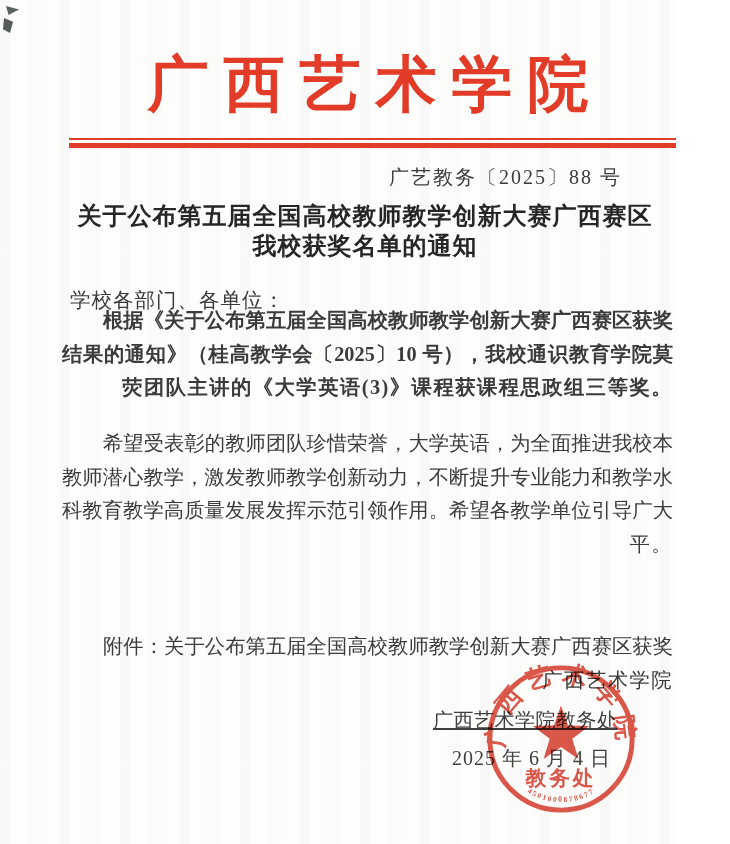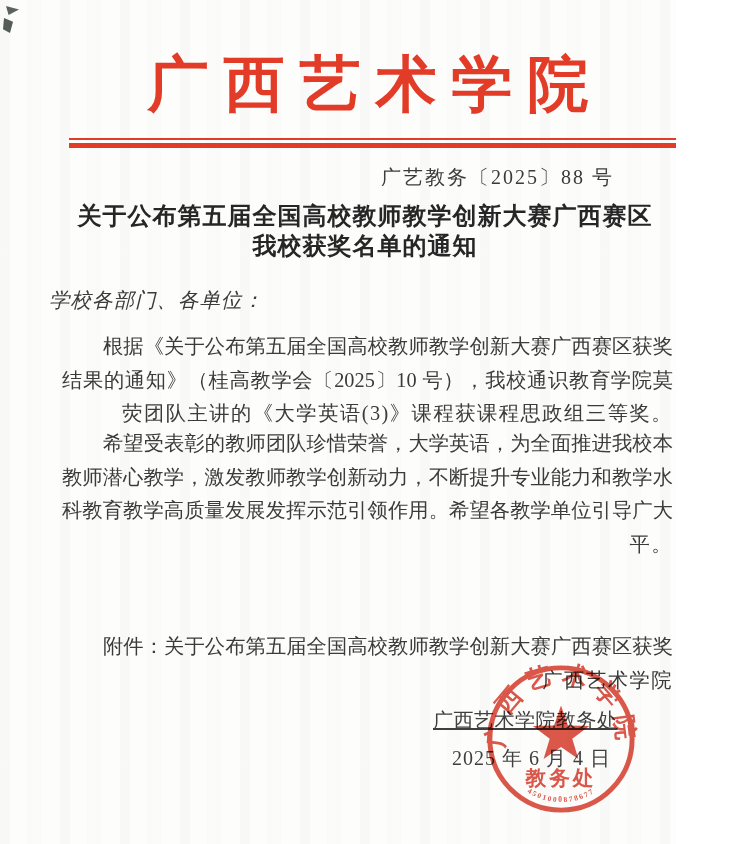--- a/index.html
+++ b/index.html
@@ -23,29 +23,29 @@
          clip-path:polygon(0 10%,100% 45%,20% 100%);}
   .mark2{left:3px;top:18px;width:10px;height:15px;background:#2c332d;opacity:.8;
          clip-path:polygon(10% 0,100% 25%,70% 100%,0 75%);}
   .univ{
     left:62px;top:48px;width:612px;
     text-align:center;font-size:61px;line-height:74px;font-weight:bold;
     letter-spacing:15px;text-indent:15px;color:#e23c28;white-space:nowrap;
   }
   .redline-thin{left:69px;top:138px;width:607px;height:2px;background:#e23c28;}
   .redline-thick{left:69px;top:143px;width:607px;height:5px;background:#e23c28;}
-  .docnum{right:62px;top:163px;font-size:20px;line-height:28px;letter-spacing:2px;color:#3b3b3b;white-space:nowrap;}
+  .docnum{right:54px;top:163px;font-size:20px;line-height:28px;letter-spacing:2px;color:#3b3b3b;white-space:nowrap;}
   .title{left:59px;top:201px;width:612px;text-align:center;font-weight:bold;
          font-size:24px;line-height:30px;color:#262626;letter-spacing:1px;}
-  .salutation{left:49px;top:288px;font-size:20.5px;line-height:25px;letter-spacing:1px;white-space:nowrap;font-style:italic;}
+  .salutation{left:70px;top:288px;font-size:20.5px;line-height:25px;letter-spacing:1px;white-space:nowrap;}
   .para{left:62px;width:611px;font-size:20.3px;color:#3b3b3b;}
   .para .bline{line-height:33.5px;height:33.5px;text-align:justify;text-align-last:justify;text-justify:inter-character;overflow:hidden;}
   .para .lline{line-height:33.5px;height:33.5px;text-align:right;letter-spacing:1.5px;}
   .indent{padding-left:41px;}
-  .p1{top:330px;} .p2{top:427px;} .att{top:598px;margin-top:32px;}
+  .p1{top:304px;font-weight:bold;} .p2{top:427px;} .att{top:598px;margin-top:32px;}
   .sig-org{left:433px;top:707px;font-size:20px;line-height:26px;letter-spacing:.5px;color:#3f3f3f;white-space:nowrap;text-decoration:underline;}
   .sig-date{left:452px;top:745px;font-size:20px;line-height:26px;letter-spacing:1px;color:#3f3f3f;white-space:nowrap;}
   .seal{left:482px;top:660px;width:158px;height:158px;mix-blend-mode:multiply;opacity:.92;}
   .seal text{font-family:"Liberation Serif","DejaVu Serif",serif;}
 </style>
 </head>
 <body>
 
 <div class="page">
 

